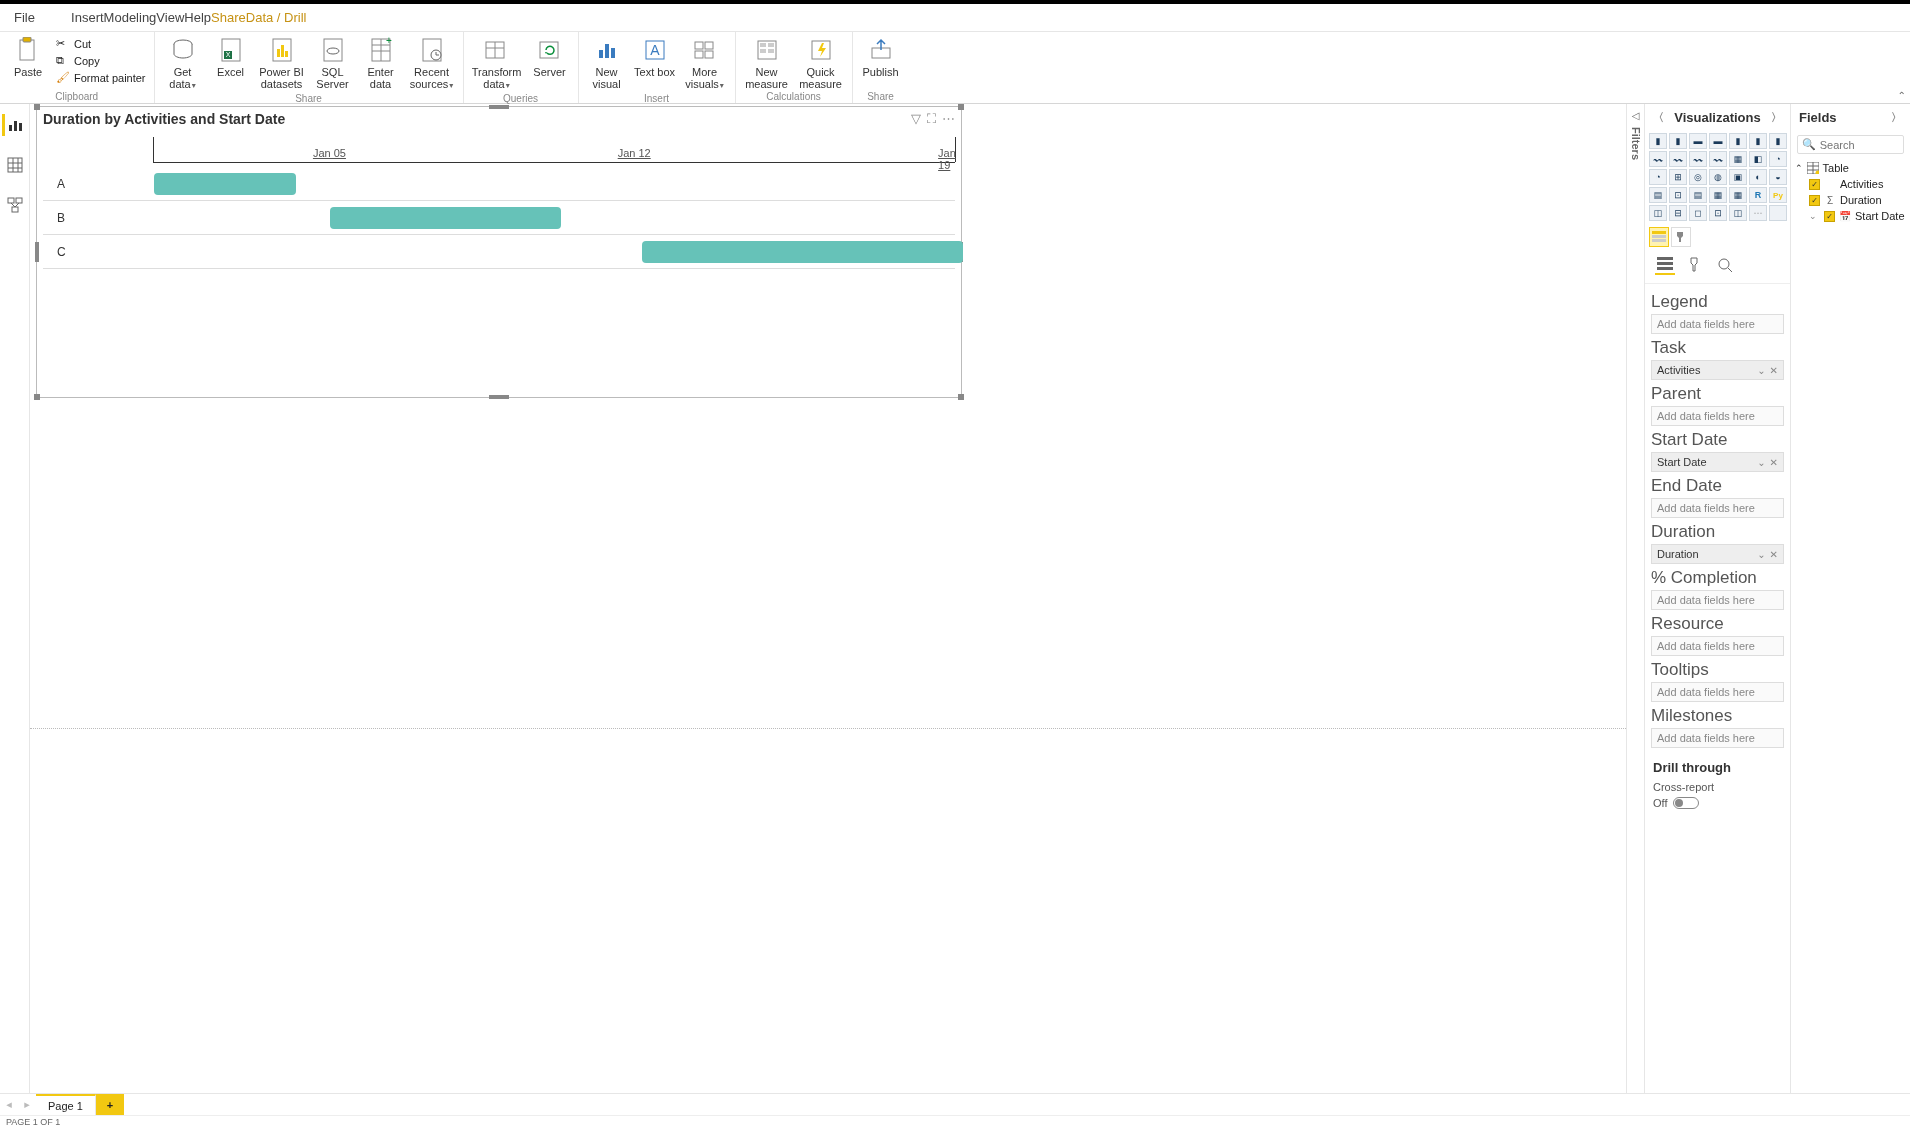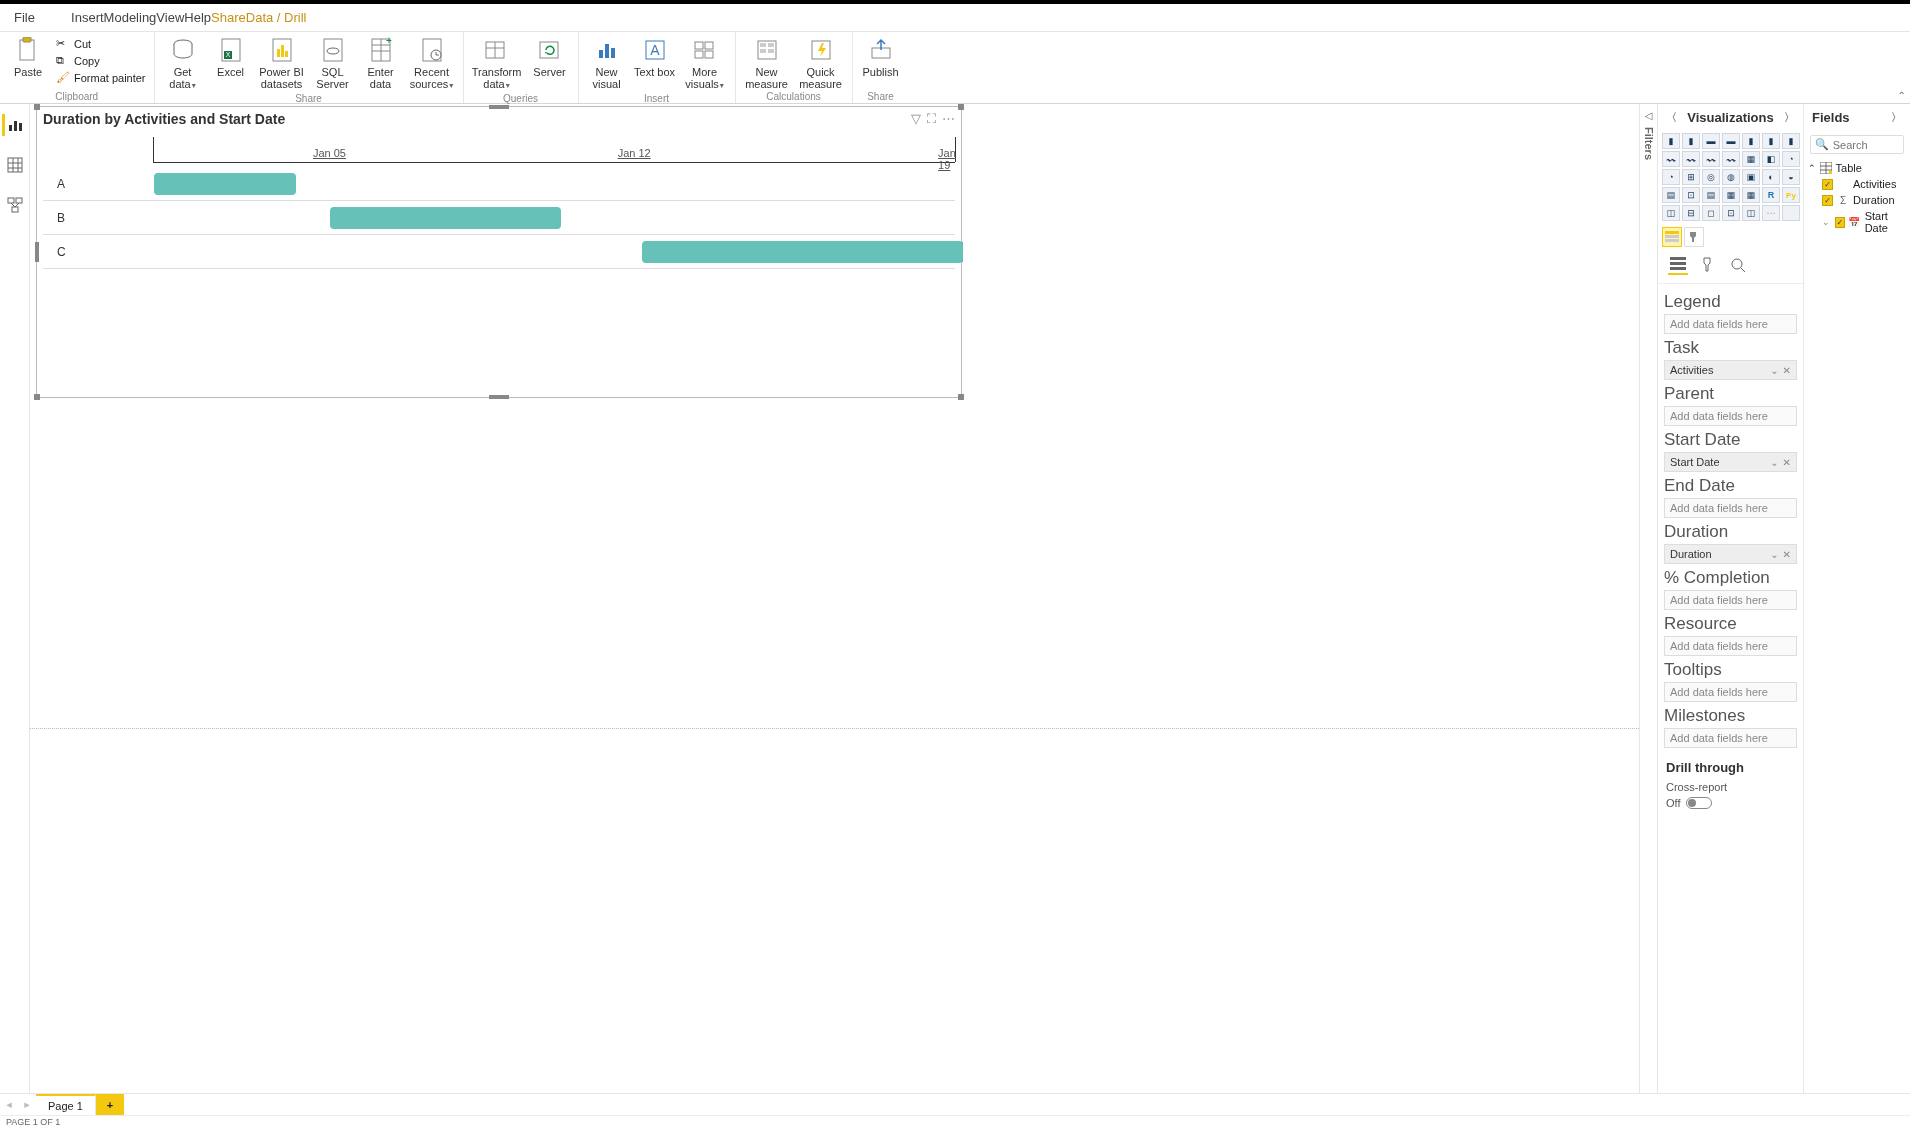--- a/index.html
+++ b/index.html
@@ -98,21 +98,21 @@
 .well.filled { background: #eee; color: #333; }
 .well .wctrl { display: flex; gap: 4px; color: #888; }
 .well .wctrl span { cursor: pointer; font-size: 10px; }
 
 .drill-header { font-size: 13px; font-weight: 600; padding: 8px 8px 4px 8px; color: #333; }
 .drill-row { padding: 2px 8px; font-size: 11px; color: #555; display: flex; align-items: center; gap: 6px; }
 .toggle { width: 26px; height: 12px; border: 1px solid #888; border-radius: 6px; position: relative; background: #fff; cursor: pointer; }
 .toggle .knob { position: absolute; width: 8px; height: 8px; background: #888; border-radius: 50%; top: 1px; left: 1px; }
 
 
-.fields-pane { width: 107px; border-left: 1px solid #e6e6e6; display: flex; flex-direction: column; }
+.fields-pane { width: 120px; border-left: 1px solid #e6e6e6; display: flex; flex-direction: column; }
 .search-box { margin: 4px 6px; border: 1px solid #ddd; border-radius: 2px; padding: 2px 4px; display: flex; align-items: center; gap: 4px; font-size: 11px; color: #888; }
 .field-tree { padding: 2px 4px; font-size: 11px; }
 .field-table { display: flex; align-items: center; gap: 4px; padding: 2px 0; cursor: pointer; }
 .field-item { display: flex; align-items: center; gap: 4px; padding: 2px 0 2px 14px; cursor: pointer; }
 .field-item .cb { width: 11px; height: 11px; background: #f2c811; border: 1px solid #c9a200; display: flex; align-items: center; justify-content: center; font-size: 8px; color: #333; }
 .field-item .icon { width: 12px; text-align: center; color: #666; font-size: 10px; }
 
 
 .page-tabs { height: 22px; border-top: 1px solid #e6e6e6; display: flex; align-items: stretch; font-size: 11px; }
 .page-tabs .nav { width: 18px; display: flex; align-items: center; justify-content: center; color: #bbb; cursor: pointer; }

